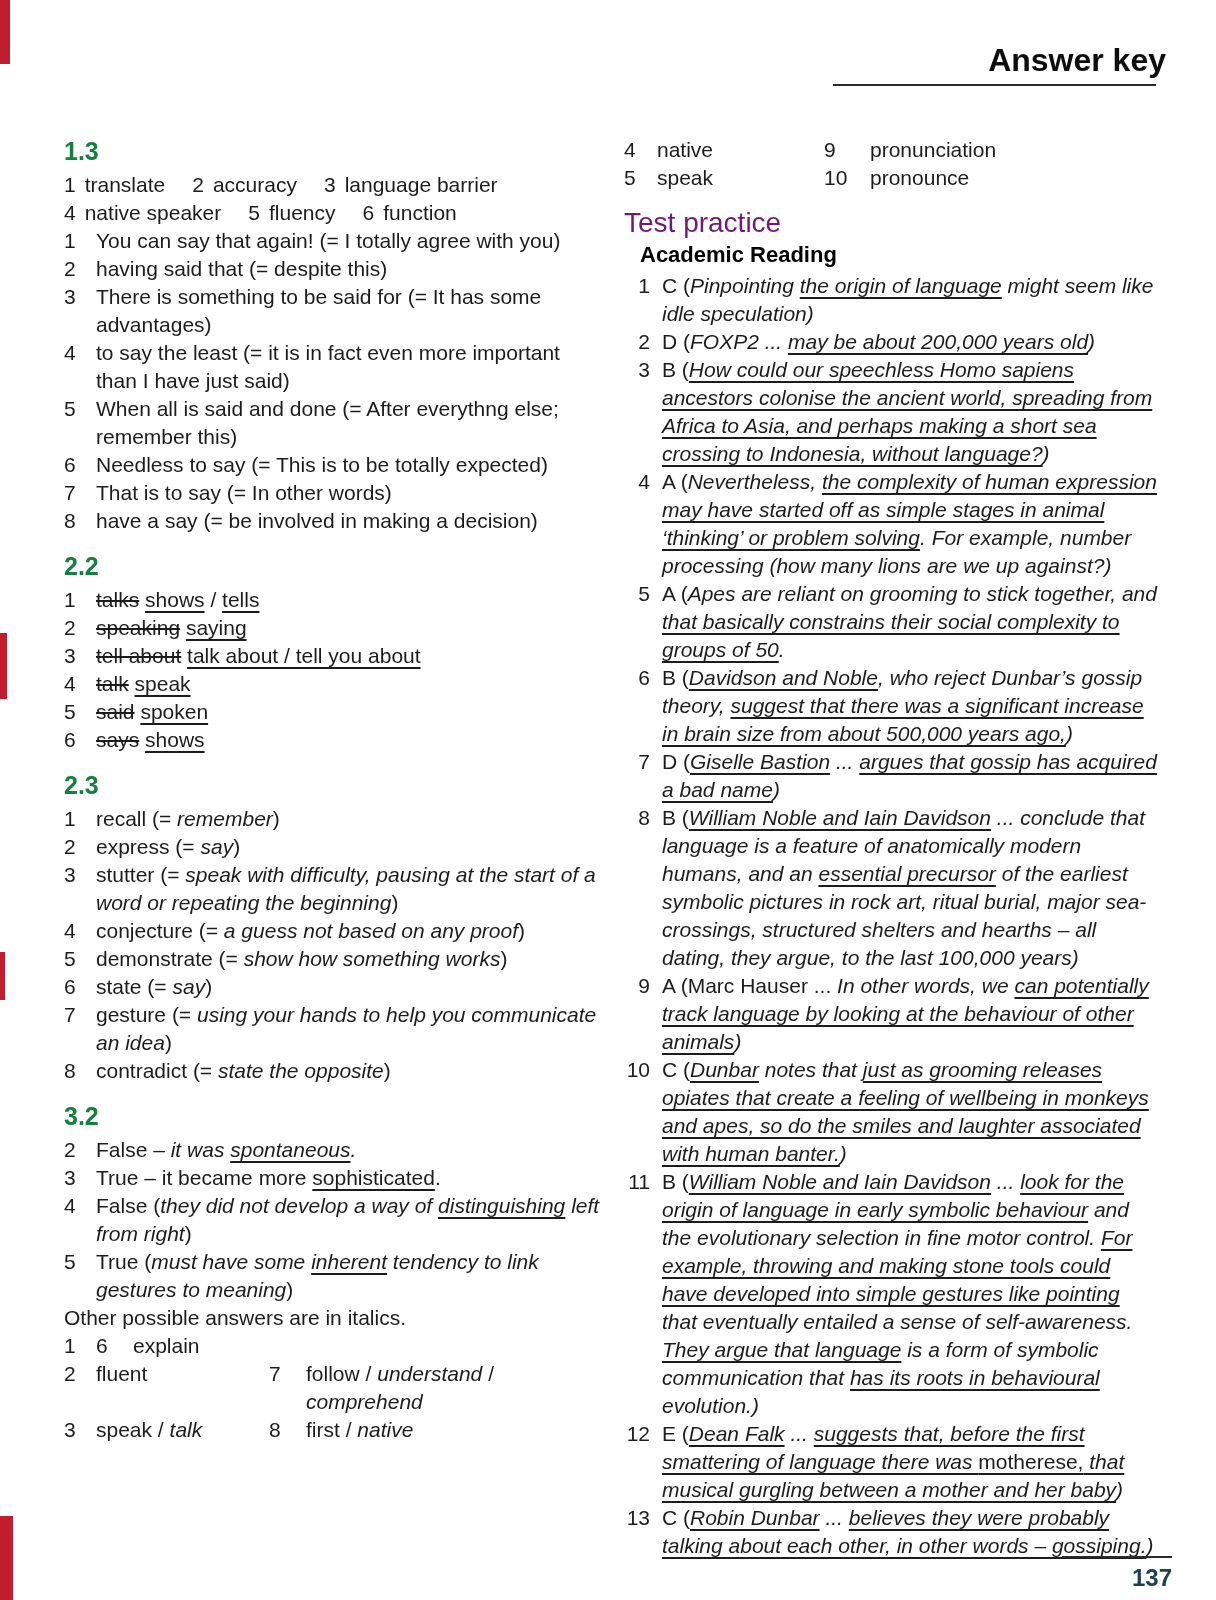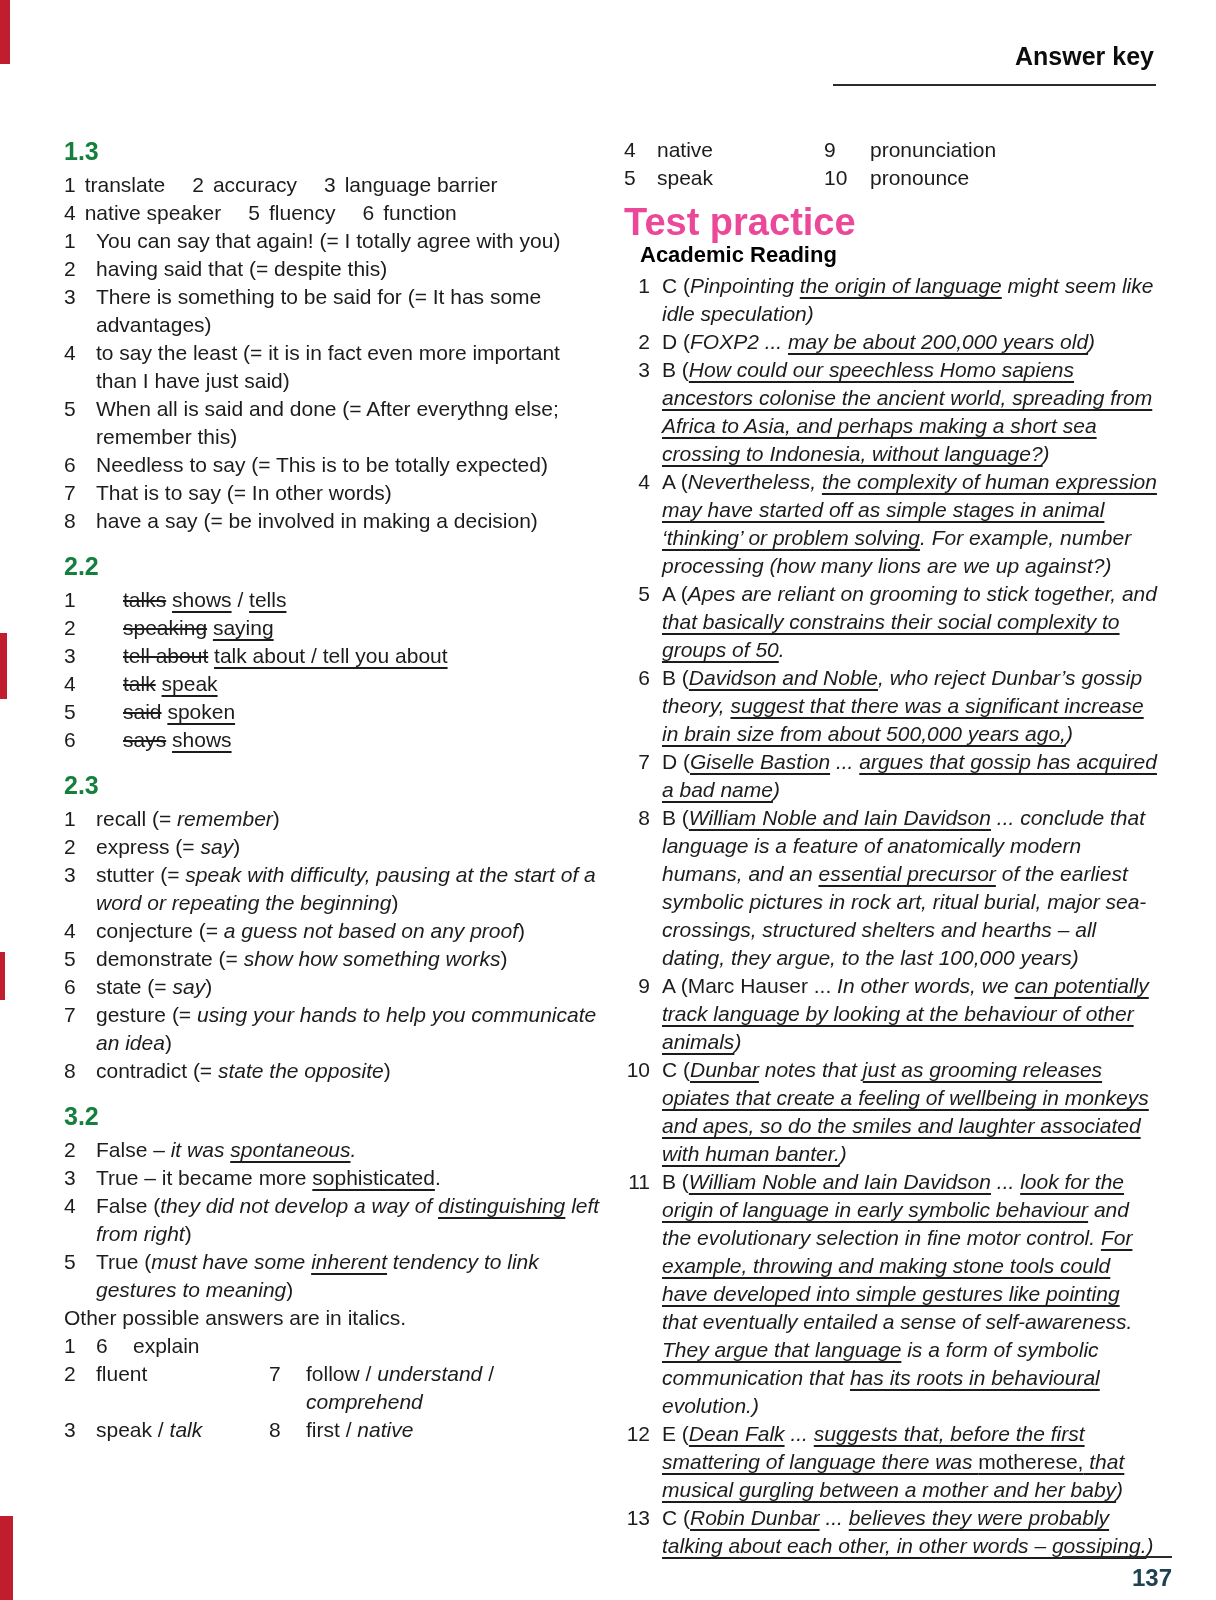--- a/index.html
+++ b/index.html
@@ -3,46 +3,46 @@
 <meta charset="utf-8">
 <style>
   html,body{margin:0;padding:0;background:#fff;}
   .page{position:relative;width:1216px;height:1600px;background:#fff;overflow:hidden;
         font-family:"Liberation Sans",sans-serif;color:var(--text-color,#1c1c1c);}
   .edge-mark{position:absolute;left:0;background:var(--edge-red,#c01e2e);}
   .m1{top:0;width:10px;height:64px;}
   .m2{top:633px;width:7px;height:66px;}
   .m3{top:952px;width:5px;height:48px;}
   .m4{top:1516px;width:13px;height:84px;}
-  .hdr-title{position:absolute;top:42px;right:62px;font-size:25px;font-weight:bold;color:#0d0d0d;}
+  .hdr-title{position:absolute;top:42px;right:50px;font-size:32px;font-weight:bold;color:#0d0d0d;}
   .hdr-rule{position:absolute;top:84px;left:833px;right:60px;height:2px;background:var(--rule-color,#2b2b2b);}
   .columns{position:absolute;top:136px;left:64px;display:flex;gap:24px;}
   .col{width:536px;font-size:21px;line-height:28px;}
   .sec{font-size:25px;line-height:30px;font-weight:bold;color:#15803d;margin:16px 0 5px;}
   .col > :first-child{margin-top:0;}
-  .tp{font-size:38px;line-height:33px;font-weight:bold;color:#ec4899;margin:14px 0 1px;}
+  .tp{font-size:28px;line-height:33px;font-weight:normal;color:#701a75;margin:14px 0 1px;}
   .tpsub{font-size:22px;line-height:29px;font-weight:bold;color:#000;margin:0 16px 3px;}
   .note{margin:0;}
   .inline-line{display:flex;gap:27px;}
   .pair{display:inline-flex;gap:9px;}
   .li{display:flex;}
   .li .num{flex:0 0 32px;}
   .li .txt{flex:1;}
   .reading .num{flex:0 0 26px;text-align:right;margin-right:12px;}
   .prow{display:flex;}
   .prow .num{flex:0 0 32px;}
   .prow .t1{flex:0 0 173px;}
   .prow .num2{flex:0 0 37px;}
   .prow .t2{flex:1;}
   .prow.wide .num{flex:0 0 33px;}
   .prow.wide .t1{flex:0 0 167px;}
   .prow.wide .num2{flex:0 0 46px;}
   .i{font-style:italic;}
   .u{text-decoration:underline;text-decoration-thickness:1.5px;text-underline-offset:3.5px;}
-  .x{text-decoration:line-through;text-decoration-thickness:1.5px;margin-left:27px;}
+  .x{text-decoration:line-through;text-decoration-thickness:1.5px;}
   .foot-rule{position:absolute;top:1556px;left:1062px;width:110px;height:2px;background:var(--rule-color,#2b2b2b);}
   .foot-num{position:absolute;top:1564px;left:1042px;width:130px;text-align:right;
             font-size:24px;font-weight:bold;color:var(--page-number-color,#1e4252);}
 </style>
 </head>
 <body>
 
 <div class="page">
   <div class="edge-mark m1"></div>
   <div class="edge-mark m2"></div>

